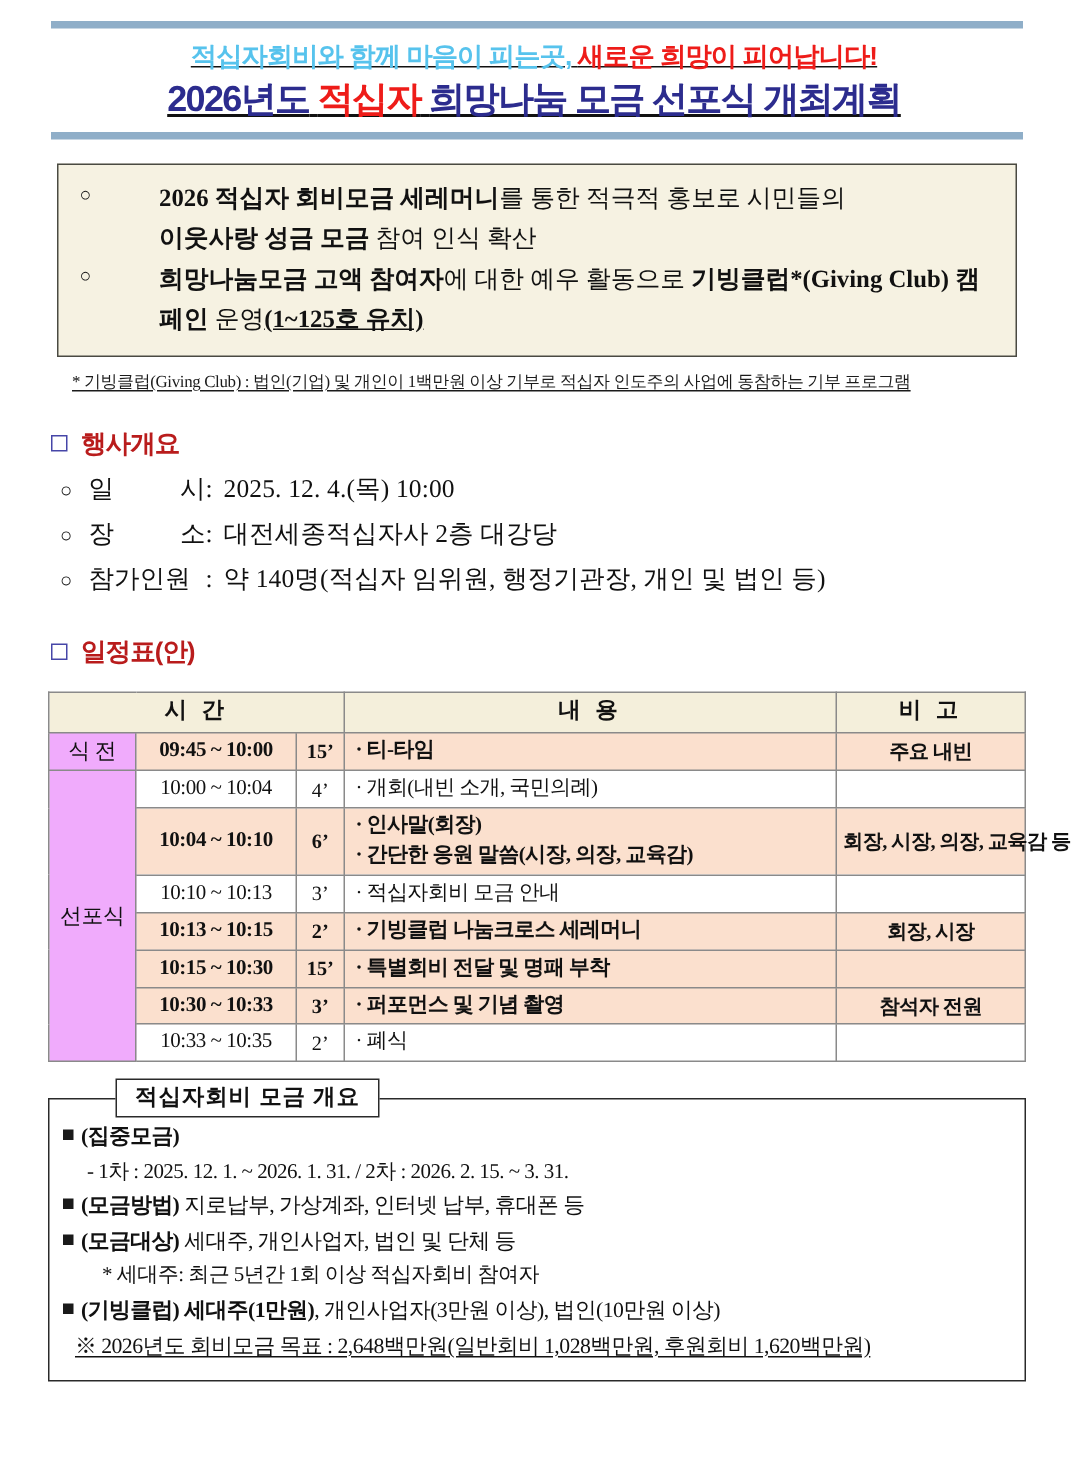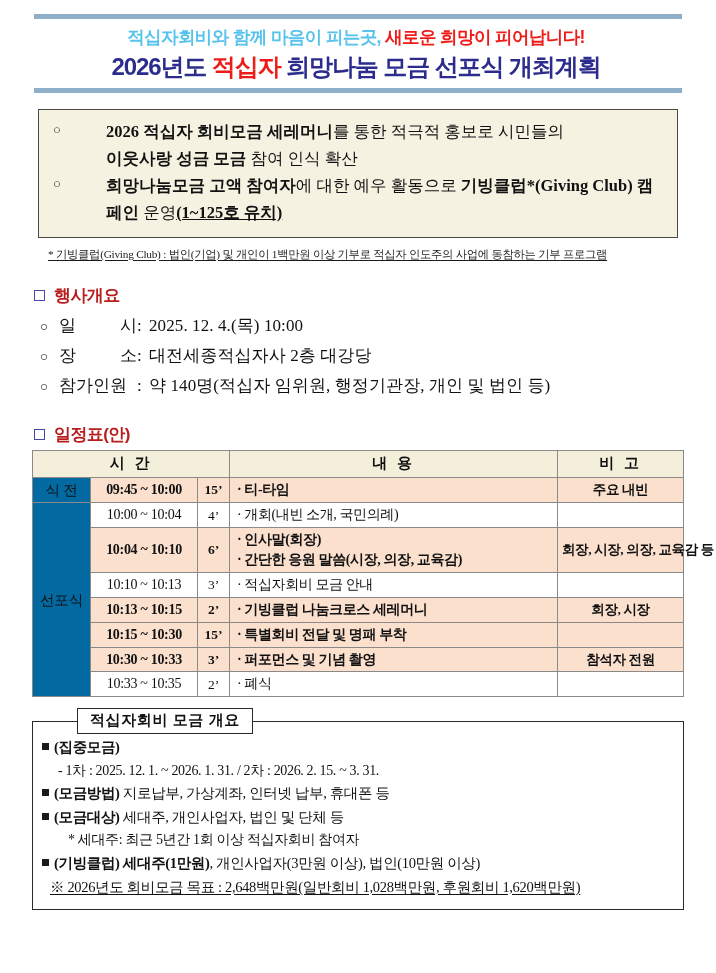--- a/index.html
+++ b/index.html
@@ -15,21 +15,21 @@
   }
 
   
   #title-block { padding: 14px 0 0 0; }
   .rule {
     height: 5px;
     background: #8FAEC8;
     margin: 0 34px;
   }
   .rule.bottom { margin-top: 6px; }
-  #title-lines { text-align: center; padding: 7px 4px 0 0; }
+  #title-lines { text-align: center; padding: 7px 4px 0 0; text-decoration: underline; }
   .title-line-1 {
     font-family: "Liberation Sans", "DejaVu Sans", sans-serif;
     font-weight: bold;
     font-size: 17.5px;
     letter-spacing: -0.6px;
     line-height: 1.35;
     white-space: nowrap;
   }
   .t-cyan { color: #57C3ED; }
   .t-red  { color: #EE1C19; }
@@ -113,21 +113,21 @@
     width: 78px;
     letter-spacing: 0;
     display: flex;
     justify-content: space-between;
   }
   .ov-label.wide { letter-spacing: 0; }
   .ov-colon { width: 12px; }
   .ov-val { letter-spacing: 0.1px; }
 
   
-  #schedule-wrap { margin: 4px 32px 0 32px; font-family: Liberation Serif, serif; }
+  #schedule-wrap { margin: 15px 32px 0 32px; font-family: Liberation Serif, serif; }
   table#schedule {
     border-collapse: collapse;
     width: 100%;
     table-layout: fixed;
     font-size: 14px;
   }
   #schedule th, #schedule td {
     border: 1px solid #8A8A8A;
     padding: 2px 4px;
     text-align: center;
@@ -136,21 +136,21 @@
     color: #111;
   }
   #schedule thead th {
     background: #F4EFDB;
     font-weight: bold;
     font-size: 15px;
     letter-spacing: 3px;
     height: 26px;
   }
   #schedule td.sect {
-    background: #0369a1;
+    background: #f0abfc;
     font-size: 14.5px;
     letter-spacing: -0.2px;
   }
   #schedule td.time {
     font-size: 14px;
     letter-spacing: -0.3px;
     white-space: nowrap;
   }
   #schedule td.dur { font-size: 13.5px; }
   #schedule td.cont {

